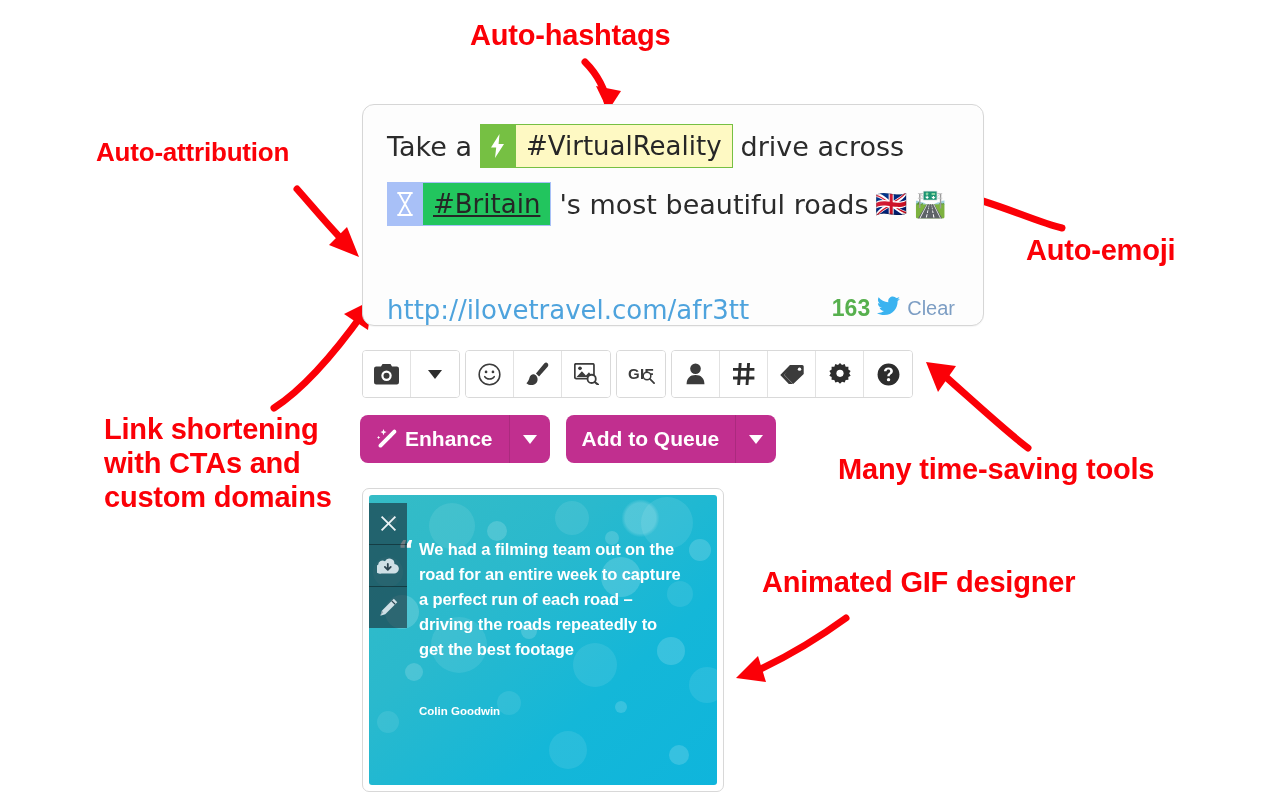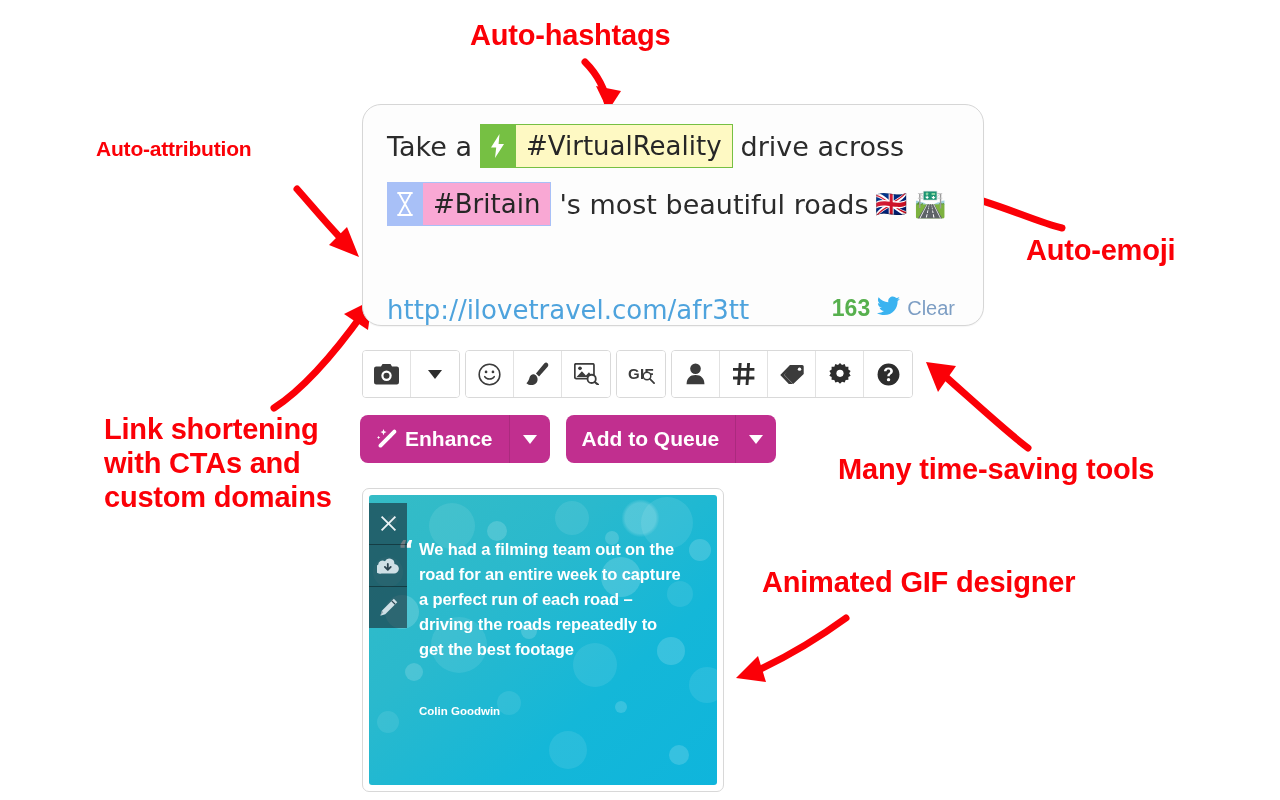--- a/index.html
+++ b/index.html
@@ -24,21 +24,21 @@
   }
   .arrow{position:absolute;pointer-events:none;}
 
   
   #composer{
     position:absolute;
     left:362px;top:104px;
     width:622px;height:222px;
     background:#fdfdfd;
     border:1px solid #d6d6d6;
-    border-radius:19px;
+    border-radius:12px;
     box-sizing:border-box;
     box-shadow:0 1px 1px rgba(0,0,0,.04);
   }
   .cline{
     position:absolute;
     left:24px;
     font-size:27px;
     color:#2b2b2b;
     font-family:"DejaVu Sans", sans-serif;
     font-weight:400;
@@ -77,24 +77,25 @@
   }
   .chip-green .badge{background:#76c043;}
   .chip-green .tagtext{
     background:#fef9c3;
     border:1px solid #76c043;
     border-left:none;
     color:#262626;
   }
   .chip-blue .badge{background:#a8c0f7;}
   .chip-blue .tagtext{
-    background:#f9a8d4;
+    background:#22c55e;
     border:1px solid #a8c0f7;
     border-left:none;
     color:#262626;
+    text-decoration:underline;
   }
 
   .emoji{font-size:26px;margin-left:7px;display:inline-block;line-height:1;}
 
   
   #counter{
     position:absolute;
     right:28px;top:190px;
     display:flex;align-items:center;gap:7px;
     font-size:21px;
@@ -226,21 +227,21 @@
 <body>
 
 <div id="stage">
 
   <div class="anno" style="left:470px;top:18px;font-size:29px;">Auto-hashtags</div>
   <svg class="arrow" style="left:575px;top:58px;" width="70" height="56" viewBox="0 0 70 56">
     <path d="M10 4 C 22 16, 30 30, 33 48" stroke="#fb0007" stroke-width="7" fill="none" stroke-linecap="round"></path>
     <path d="M33 53 L 21 28 L 46 33 Z" fill="#fb0007"></path>
   </svg>
 
-  <div class="anno" style="left:96px;top:137px;font-size:21px;">Auto-attribution</div>
+  <div class="anno" style="left:96px;top:137px;font-size:26px;">Auto-attribution</div>
   <svg class="arrow" style="left:285px;top:183px;" width="90" height="90" viewBox="0 0 90 90">
     <path d="M12 6 C 28 24, 46 46, 66 66" stroke="#fb0007" stroke-width="7" fill="none" stroke-linecap="round"></path>
     <path d="M74 74 L 44 62 L 62 44 Z" fill="#fb0007"></path>
   </svg>
 
   <div class="anno" style="left:1026px;top:233px;font-size:29px;">Auto-emoji</div>
   <svg class="arrow" style="left:940px;top:178px;" width="130" height="58" viewBox="0 0 130 58">
     <path d="M122 50 C 96 44, 60 26, 18 16" stroke="#fb0007" stroke-width="7" fill="none" stroke-linecap="round"></path>
     <path d="M6 14 L 34 2 L 32 30 Z" fill="#fb0007"></path>
   </svg>

